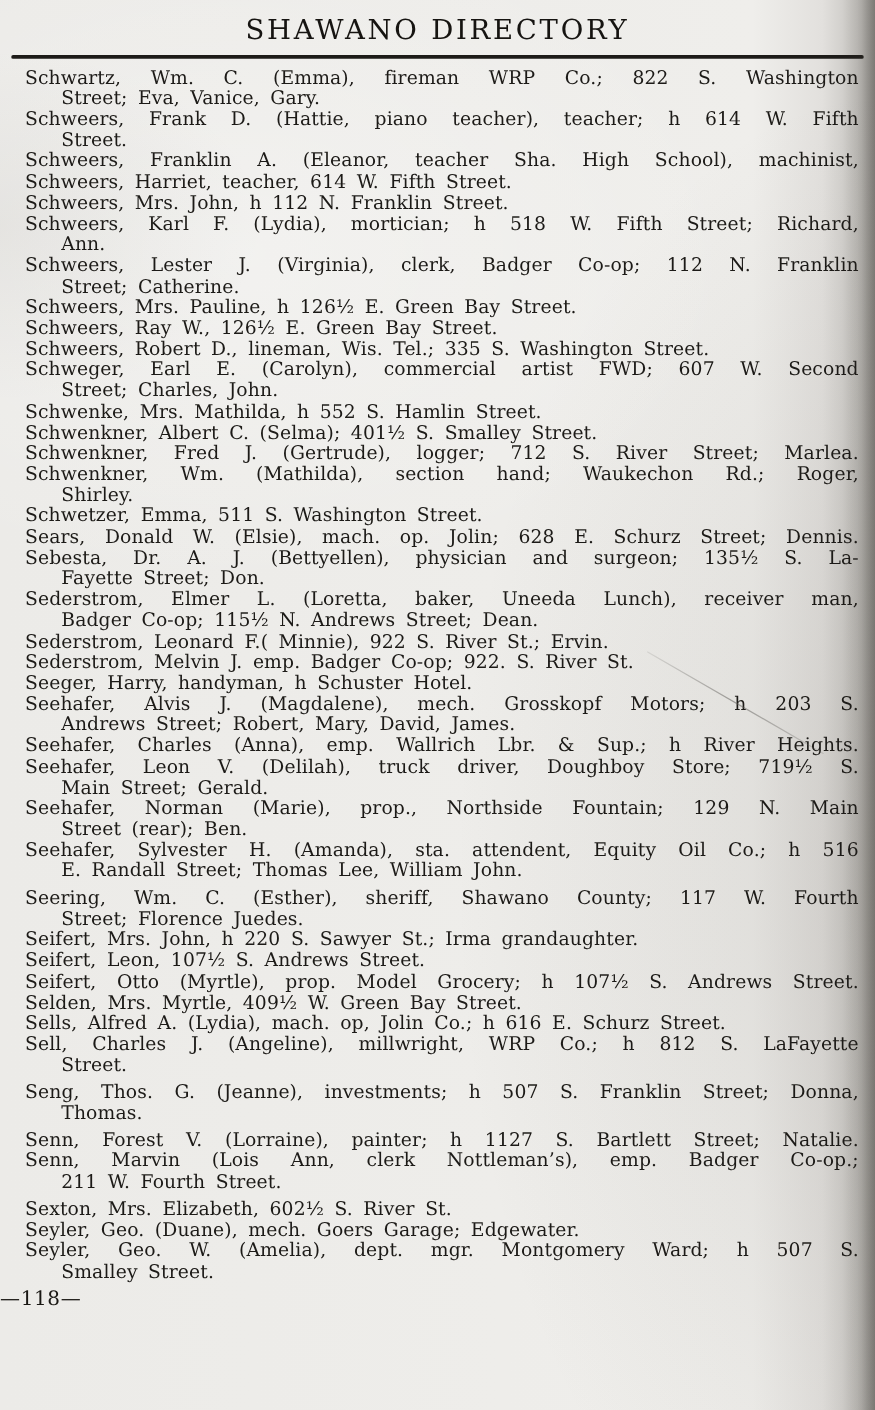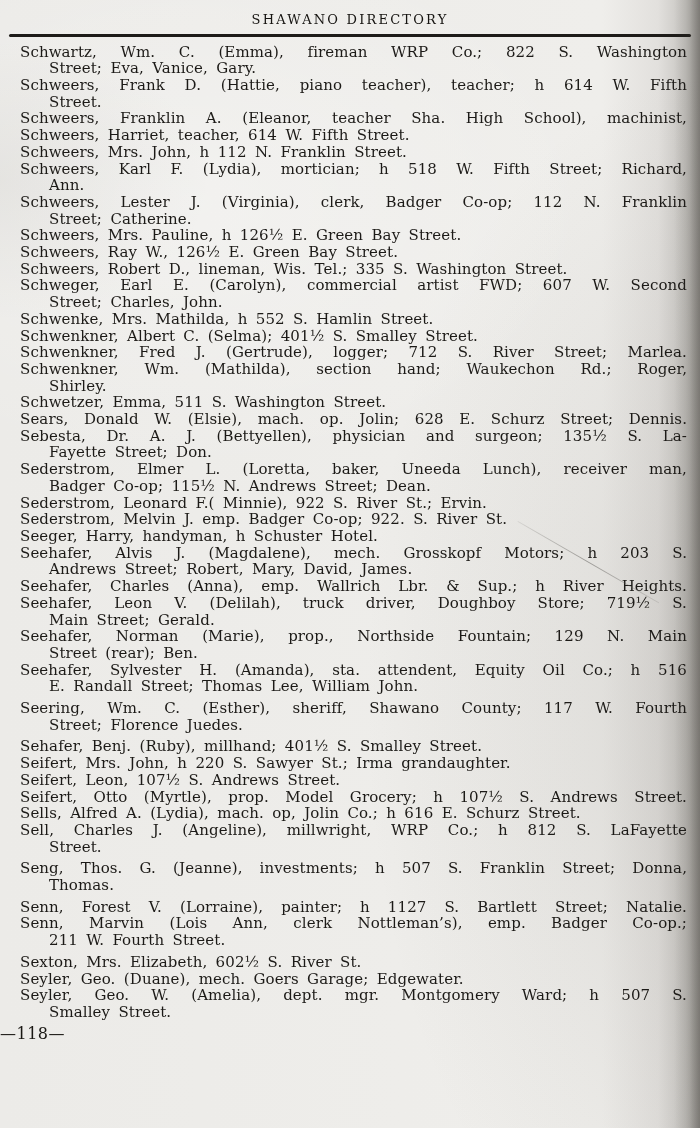--- a/index.html
+++ b/index.html
@@ -25,21 +25,21 @@
   .edge-shadow {
     position: absolute;
     top: 0; right: 0; bottom: 0;
     width: 26px;
     background: linear-gradient(to right, rgba(60,56,50,0) 0%, rgba(60,56,50,0.10) 45%, rgba(60,56,50,0.34) 100%);
     pointer-events: none;
   }
   .header {
     padding-top: 12px;
     text-align: center;
-    font-size: 13px;
+    font-size: 22px;
     letter-spacing: 2.2px;
     font-weight: 500;
     color: #161411;
   }
   .rule {
     height: 2.6px;
     background: #1d1b18;
     margin: 7px 9px 0 9px;
     border-radius: 2px;
   }
@@ -181,31 +181,31 @@
         <div class="line cont">Street (rear); Ben.</div>
       </div>
       <div class="entry">
         <div class="line just">Seehafer, Sylvester H. (Amanda), sta. attendent, Equity Oil Co.; h 516</div>
         <div class="line cont">E. Randall Street; Thomas Lee, William John.</div>
       </div>
       <div class="entry gap">
         <div class="line just">Seering, Wm. C. (Esther), sheriff, Shawano County; 117 W. Fourth</div>
         <div class="line cont">Street; Florence Juedes.</div>
       </div>
-      <div class="entry gap">
-        <div class="line">Sehafer, Benj. (Ruby), millhand; 401½ S. Smalley Street.</div>
-      </div>
       <div class="entry">
         <div class="line">Seifert, Mrs. John, h 220 S. Sawyer St.; Irma grandaughter.</div>
       </div>
       <div class="entry">
         <div class="line">Seifert, Leon, 107½ S. Andrews Street.</div>
       </div>
       <div class="entry">
         <div class="line just">Seifert, Otto (Myrtle), prop. Model Grocery; h 107½ S. Andrews Street.</div>
+      </div>
+      <div class="entry">
+        <div class="line">Selden, Mrs. Myrtle, 409½ W. Green Bay Street.</div>
       </div>
       <div class="entry">
         <div class="line">Sells, Alfred A. (Lydia), mach. op, Jolin Co.; h 616 E. Schurz Street.</div>
       </div>
       <div class="entry">
         <div class="line just">Sell, Charles J. (Angeline), millwright, WRP Co.; h 812 S. LaFayette</div>
         <div class="line cont">Street.</div>
       </div>
       <div class="entry gap">
         <div class="line just">Seng, Thos. G. (Jeanne), investments; h 507 S. Franklin Street; Donna,</div>

